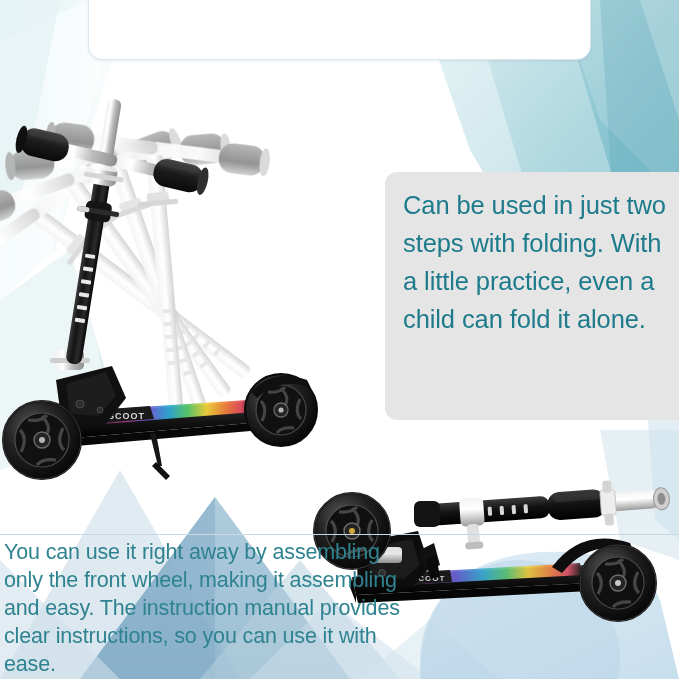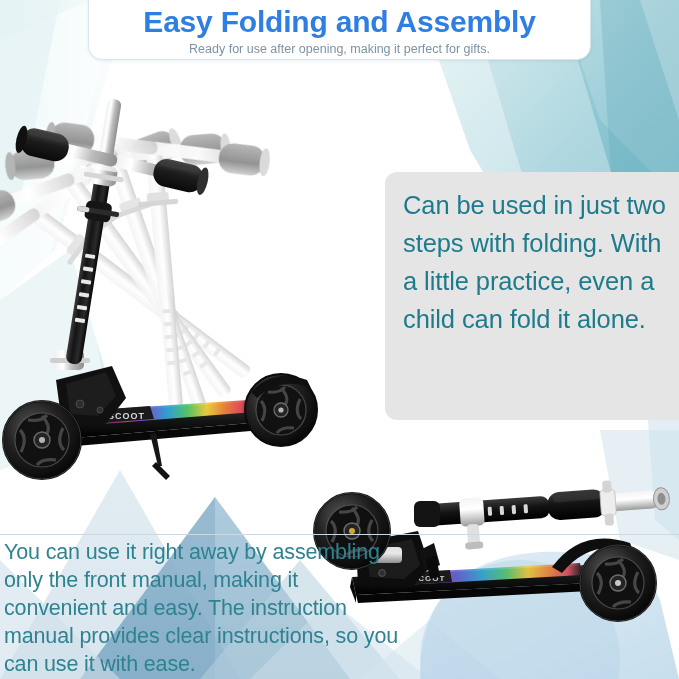--- a/index.html
+++ b/index.html
@@ -155,24 +155,20 @@
     <path d="M 430 620 L 500 679 L 360 679 Z" fill="#d6e6ef" opacity="0.55"></path>
 
     <path d="M 420 679 Q 420 560 540 552 Q 640 548 660 600 L 679 679 Z" fill="url(#gSoftBlue)" opacity="0.65"></path>
     <circle cx="520" cy="660" r="100" fill="#b6d3e6" opacity="0.45"></circle>
 
     <path d="M 600 430 L 679 430 L 679 560 L 620 540 Z" fill="#dbe9f0" opacity="0.7"></path>
     <path d="M 648 420 L 679 420 L 679 540 L 655 520 Z" fill="#cfe2ec" opacity="0.6"></path>
   </svg>
 
   <div class="header-plate"></div>
-  <div class="header-text">
-    <div class="title">Easy Folding and Assembly</div>
-    <div class="subtitle">Ready for use after opening, making it perfect for gifts.</div>
-  </div>
 
   <svg id="main-scooter" class="product" viewBox="0 0 360 420">
     <defs>
       <linearGradient id="stemBlack" x1="0" y1="0" x2="1" y2="0">
         <stop offset="0%" stop-color="#3a3a3a"></stop>
         <stop offset="35%" stop-color="#141414"></stop>
         <stop offset="70%" stop-color="#2b2b2b"></stop>
         <stop offset="100%" stop-color="#050505"></stop>
       </linearGradient>
       <linearGradient id="chrome" x1="0" y1="0" x2="1" y2="0">
@@ -562,15 +558,15 @@
           <path d="M -13 -19 Q 0 -18 5 -24"></path>
         </g>
         <circle cx="0" cy="0" r="8" fill="#242424" stroke="#6f6f6f" stroke-width="1.4"></circle>
         <circle cx="0" cy="0" r="3" fill="#c9c9c9"></circle>
         <circle cx="0" cy="0" r="38" fill="none" stroke="#ffffff" stroke-width="1" opacity="0.2"></circle>
       </g>
     </g>
   </svg>
 
   <div class="divider"></div>
-  <div class="bottom-copy">You can use it right away by assembling only the front manual, making it convenient and easy. The instruction manual provides clear instructions, so you can use it with ease.</div>
+  <div class="bottom-copy">You can use it right away by assembling only the front wheel, making it assembling and easy. The instruction manual provides clear instructions, so you can use it with ease.</div>
 
 </div>
 
 </body></html>

